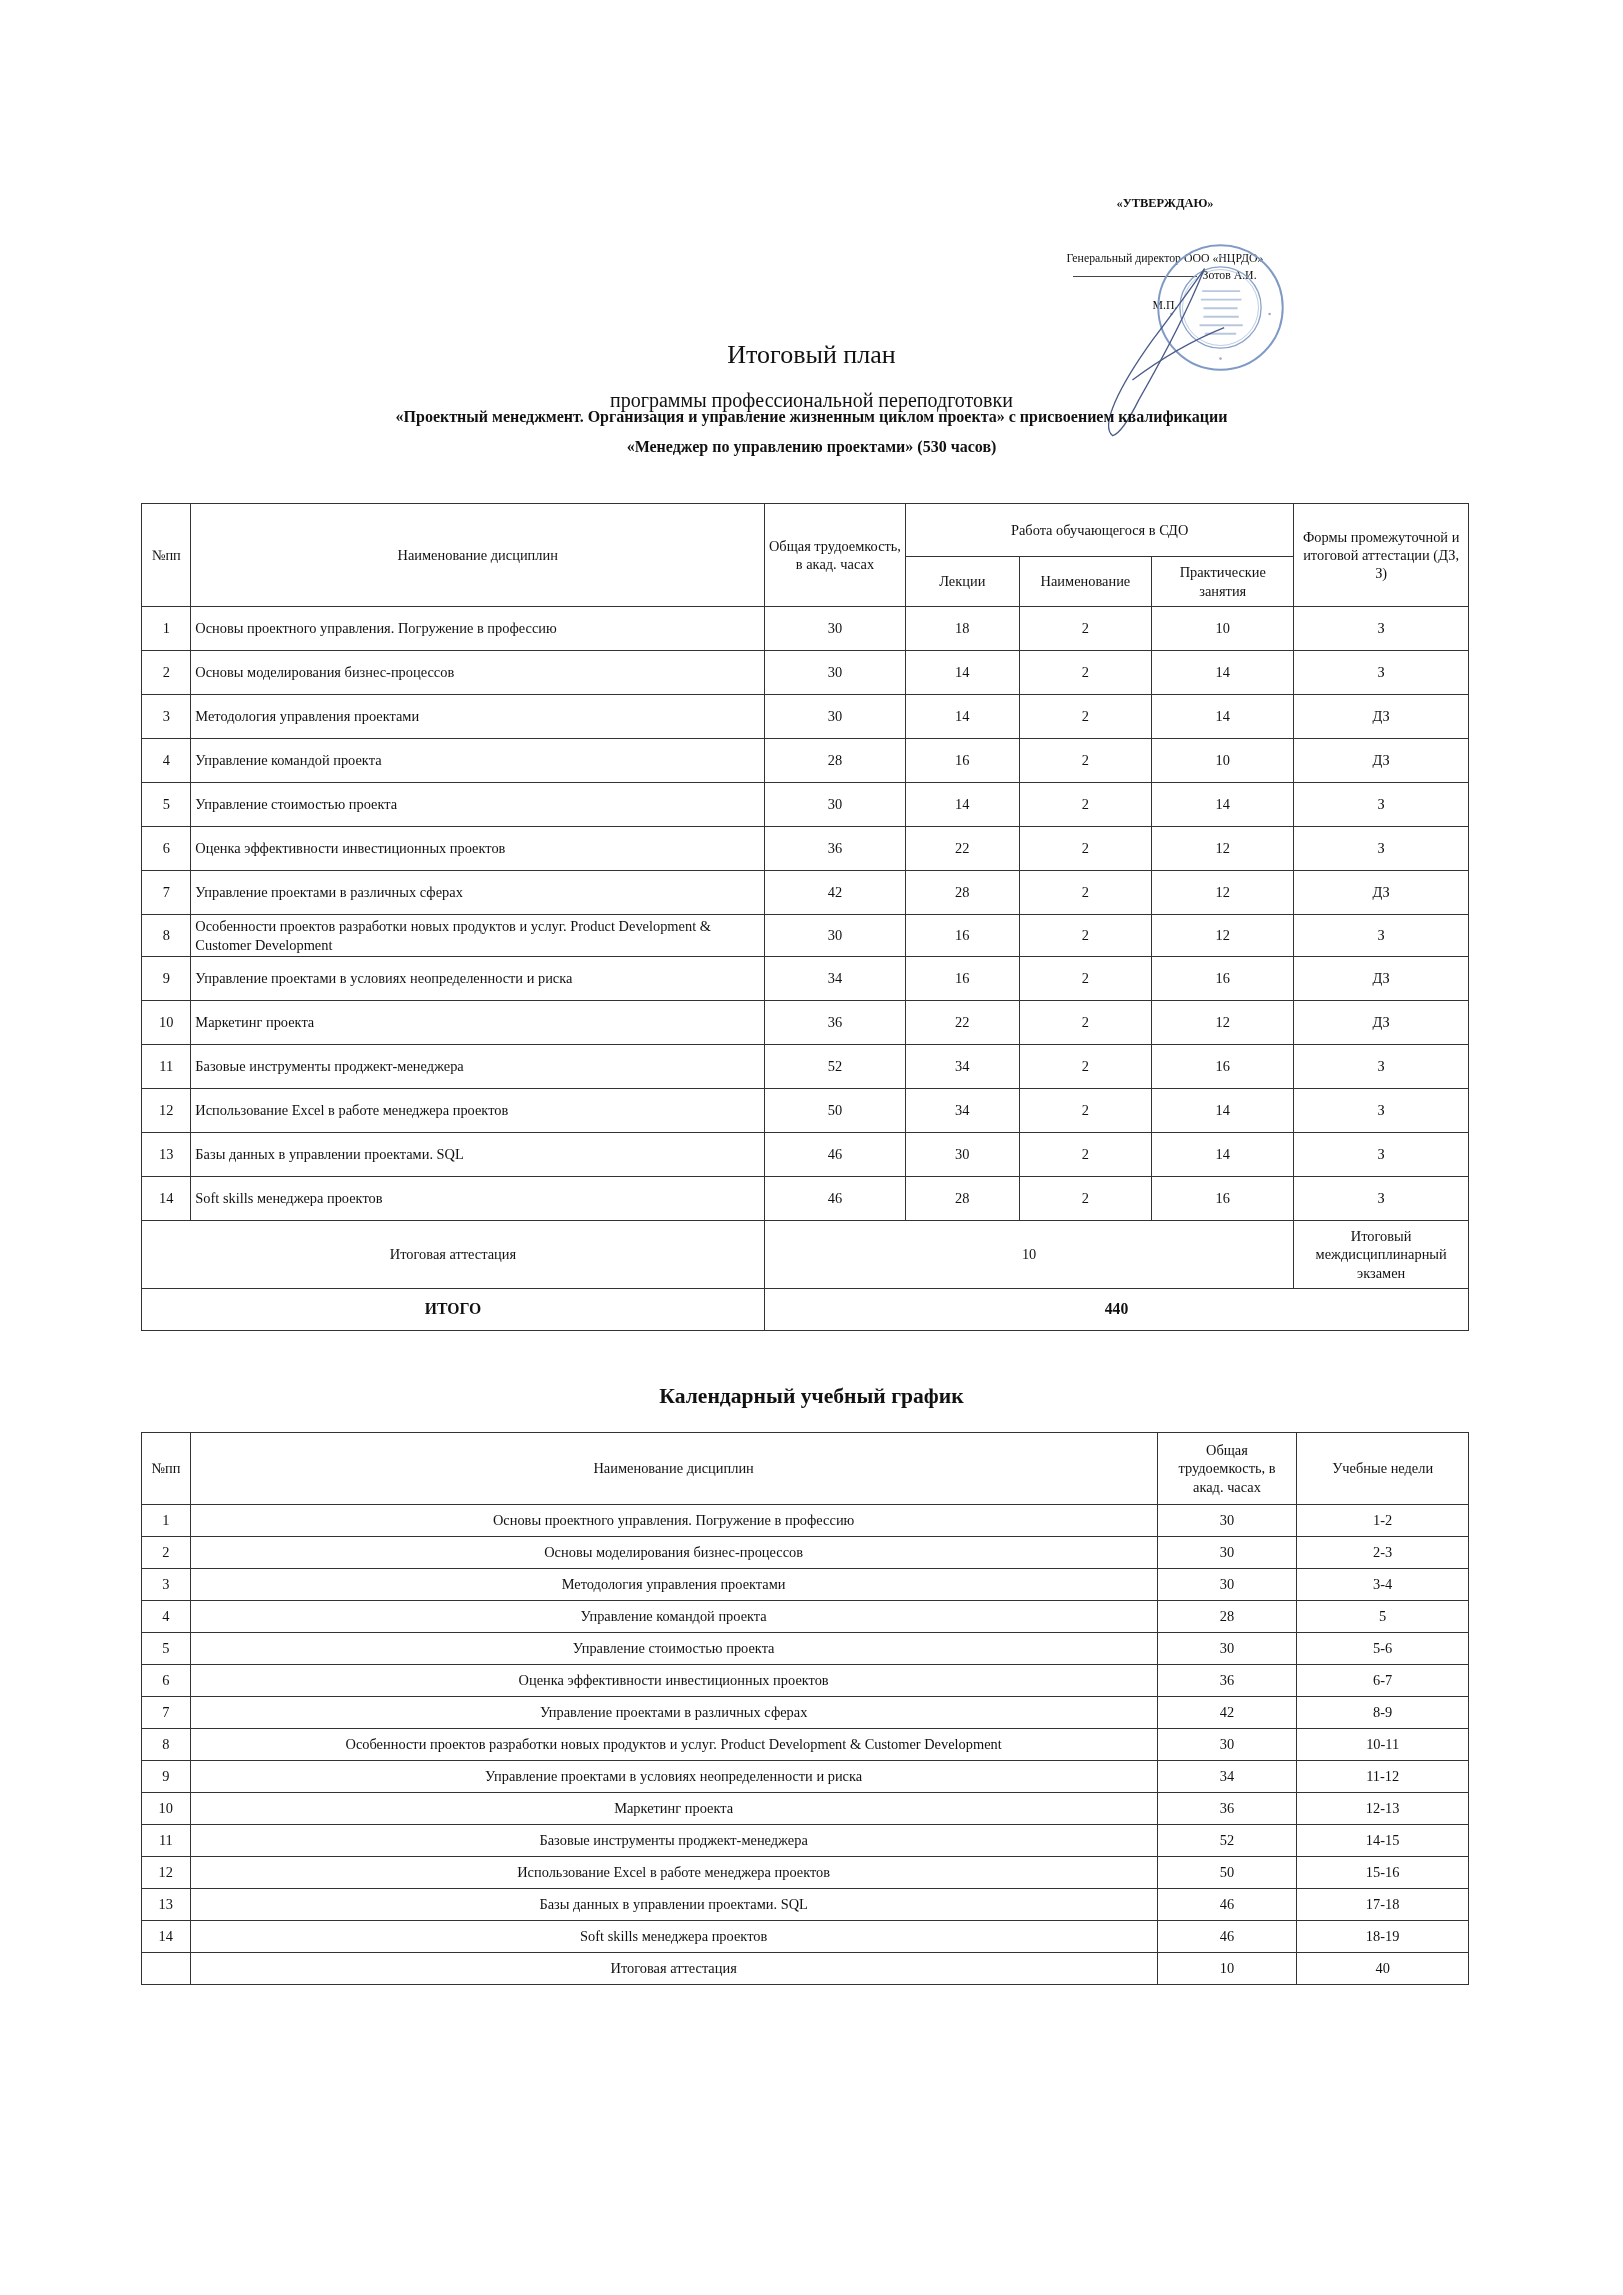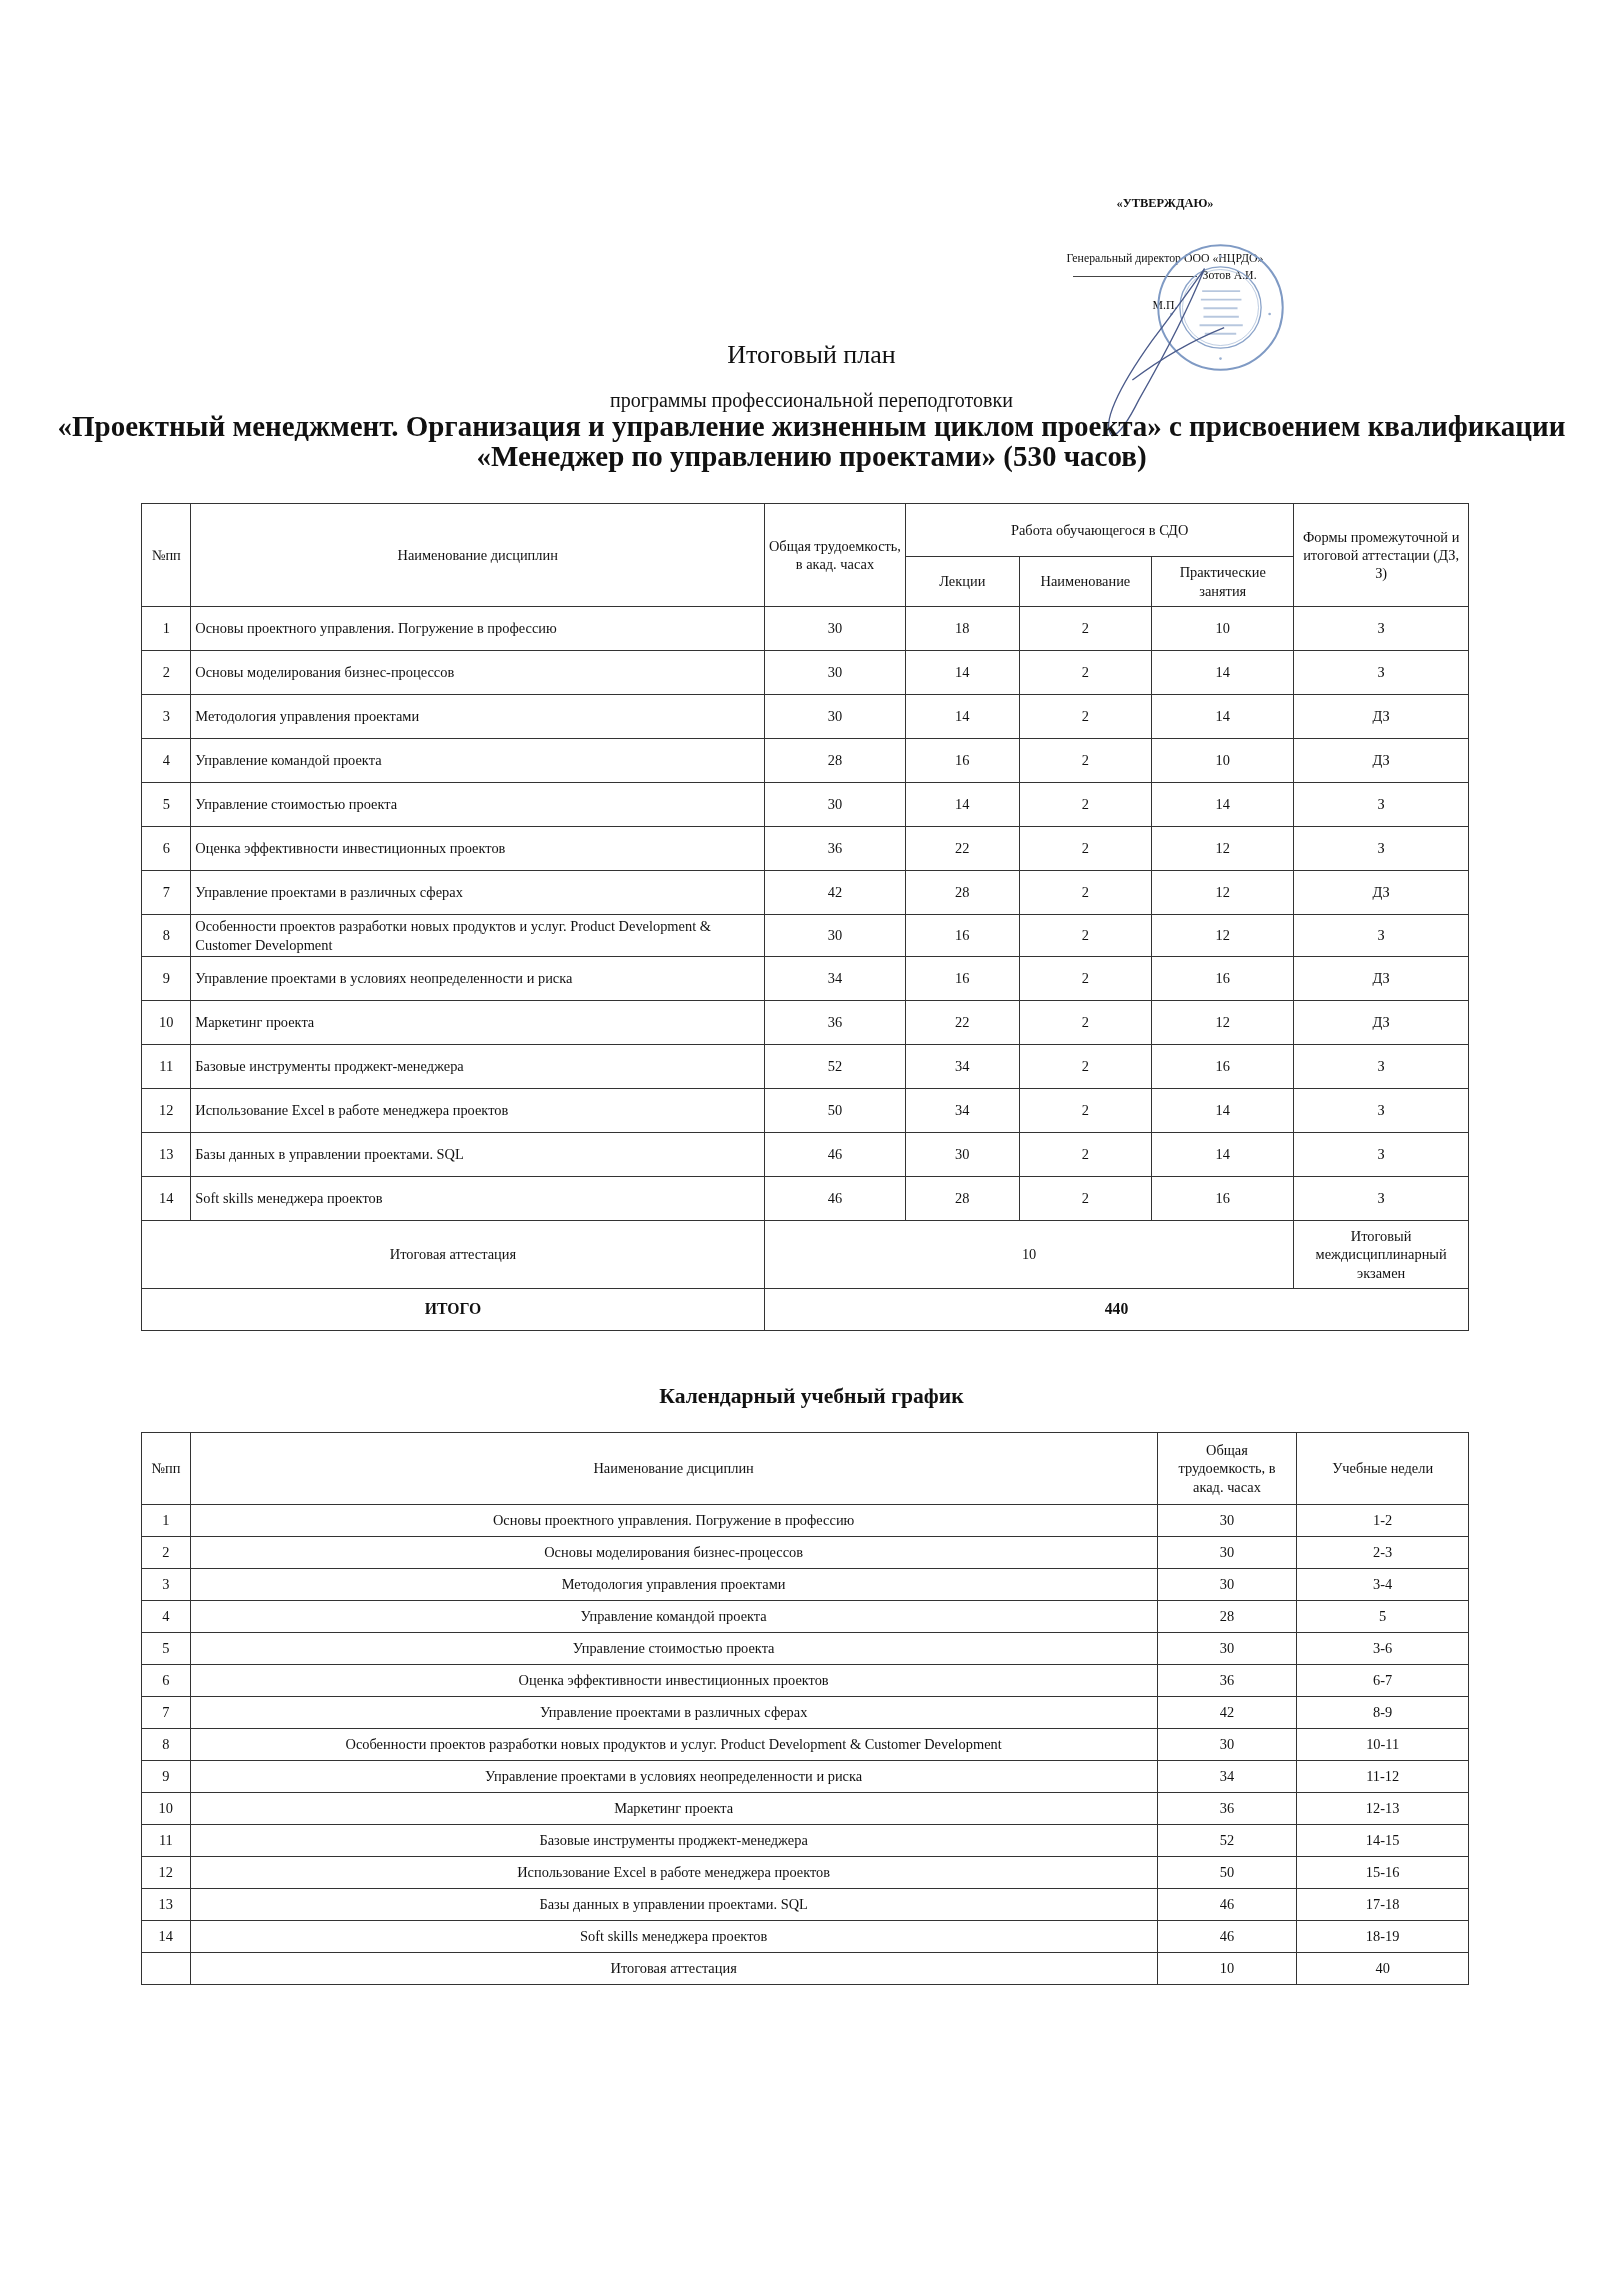--- a/index.html
+++ b/index.html
@@ -11,21 +11,21 @@
   .approve .head { font-weight: bold; font-size: 12.4px; margin-bottom: 39px; }
   .approve .line { font-size: 11.8px; line-height: 17px; }
   .approve .sign-line { display: inline-block; width: 124px; border-bottom: 1.3px solid #444; margin-right: 5.2px; vertical-align: 2px; }
   .stamp { position: absolute; left: 1155px; top: 242px; width: 131px; height: 131px; pointer-events: none; }
   .signature { position: absolute; left: 1093px; top: 262px; width: 164px; height: 177px; pointer-events: none; }
 
   
   .title { position: absolute; left: 0; width: 1623px; text-align: center; }
   .t1 { top: 340px; font-size: 26px; }
   .t2 { top: 389px; font-size: 20px; }
-  .t3 { top: 411px; font-size: 29px; font-weight: bold; line-height: 30px; }
+  .t3 { top: 402px; font-size: 16px; font-weight: bold; line-height: 30px; }
   .t4 { top: 1384px; font-size: 21.6px; font-weight: bold; }
 
   table { border-collapse: collapse; position: absolute; left: 141px; }
   td, th { border: 1.3px solid #333; text-align: center; vertical-align: middle;
            font-weight: normal; font-size: 14.4px; line-height: 18.3px; padding: 0 3.9px; }
   td.name { text-align: left; padding-left: 3.9px; }
   td.bold { font-weight: bold; font-size: 15.7px; }
 
   #plan { top: 503px; width: 1328px; }
   #plan .c0 { width: 47px; } #plan .c1 { width: 545px; } #plan .c2 { width: 134px; }
@@ -287,21 +287,21 @@
       <tr class="row">
         <td>4</td>
         <td class="name">Управление командой проекта</td>
         <td>28</td>
         <td>5</td>
       </tr>
       <tr class="row">
         <td>5</td>
         <td class="name">Управление стоимостью проекта</td>
         <td>30</td>
-        <td>3-6</td>
+        <td>5-6</td>
       </tr>
       <tr class="row">
         <td>6</td>
         <td class="name">Оценка эффективности инвестиционных проектов</td>
         <td>36</td>
         <td>6-7</td>
       </tr>
       <tr class="row">
         <td>7</td>
         <td class="name">Управление проектами в различных сферах</td>

